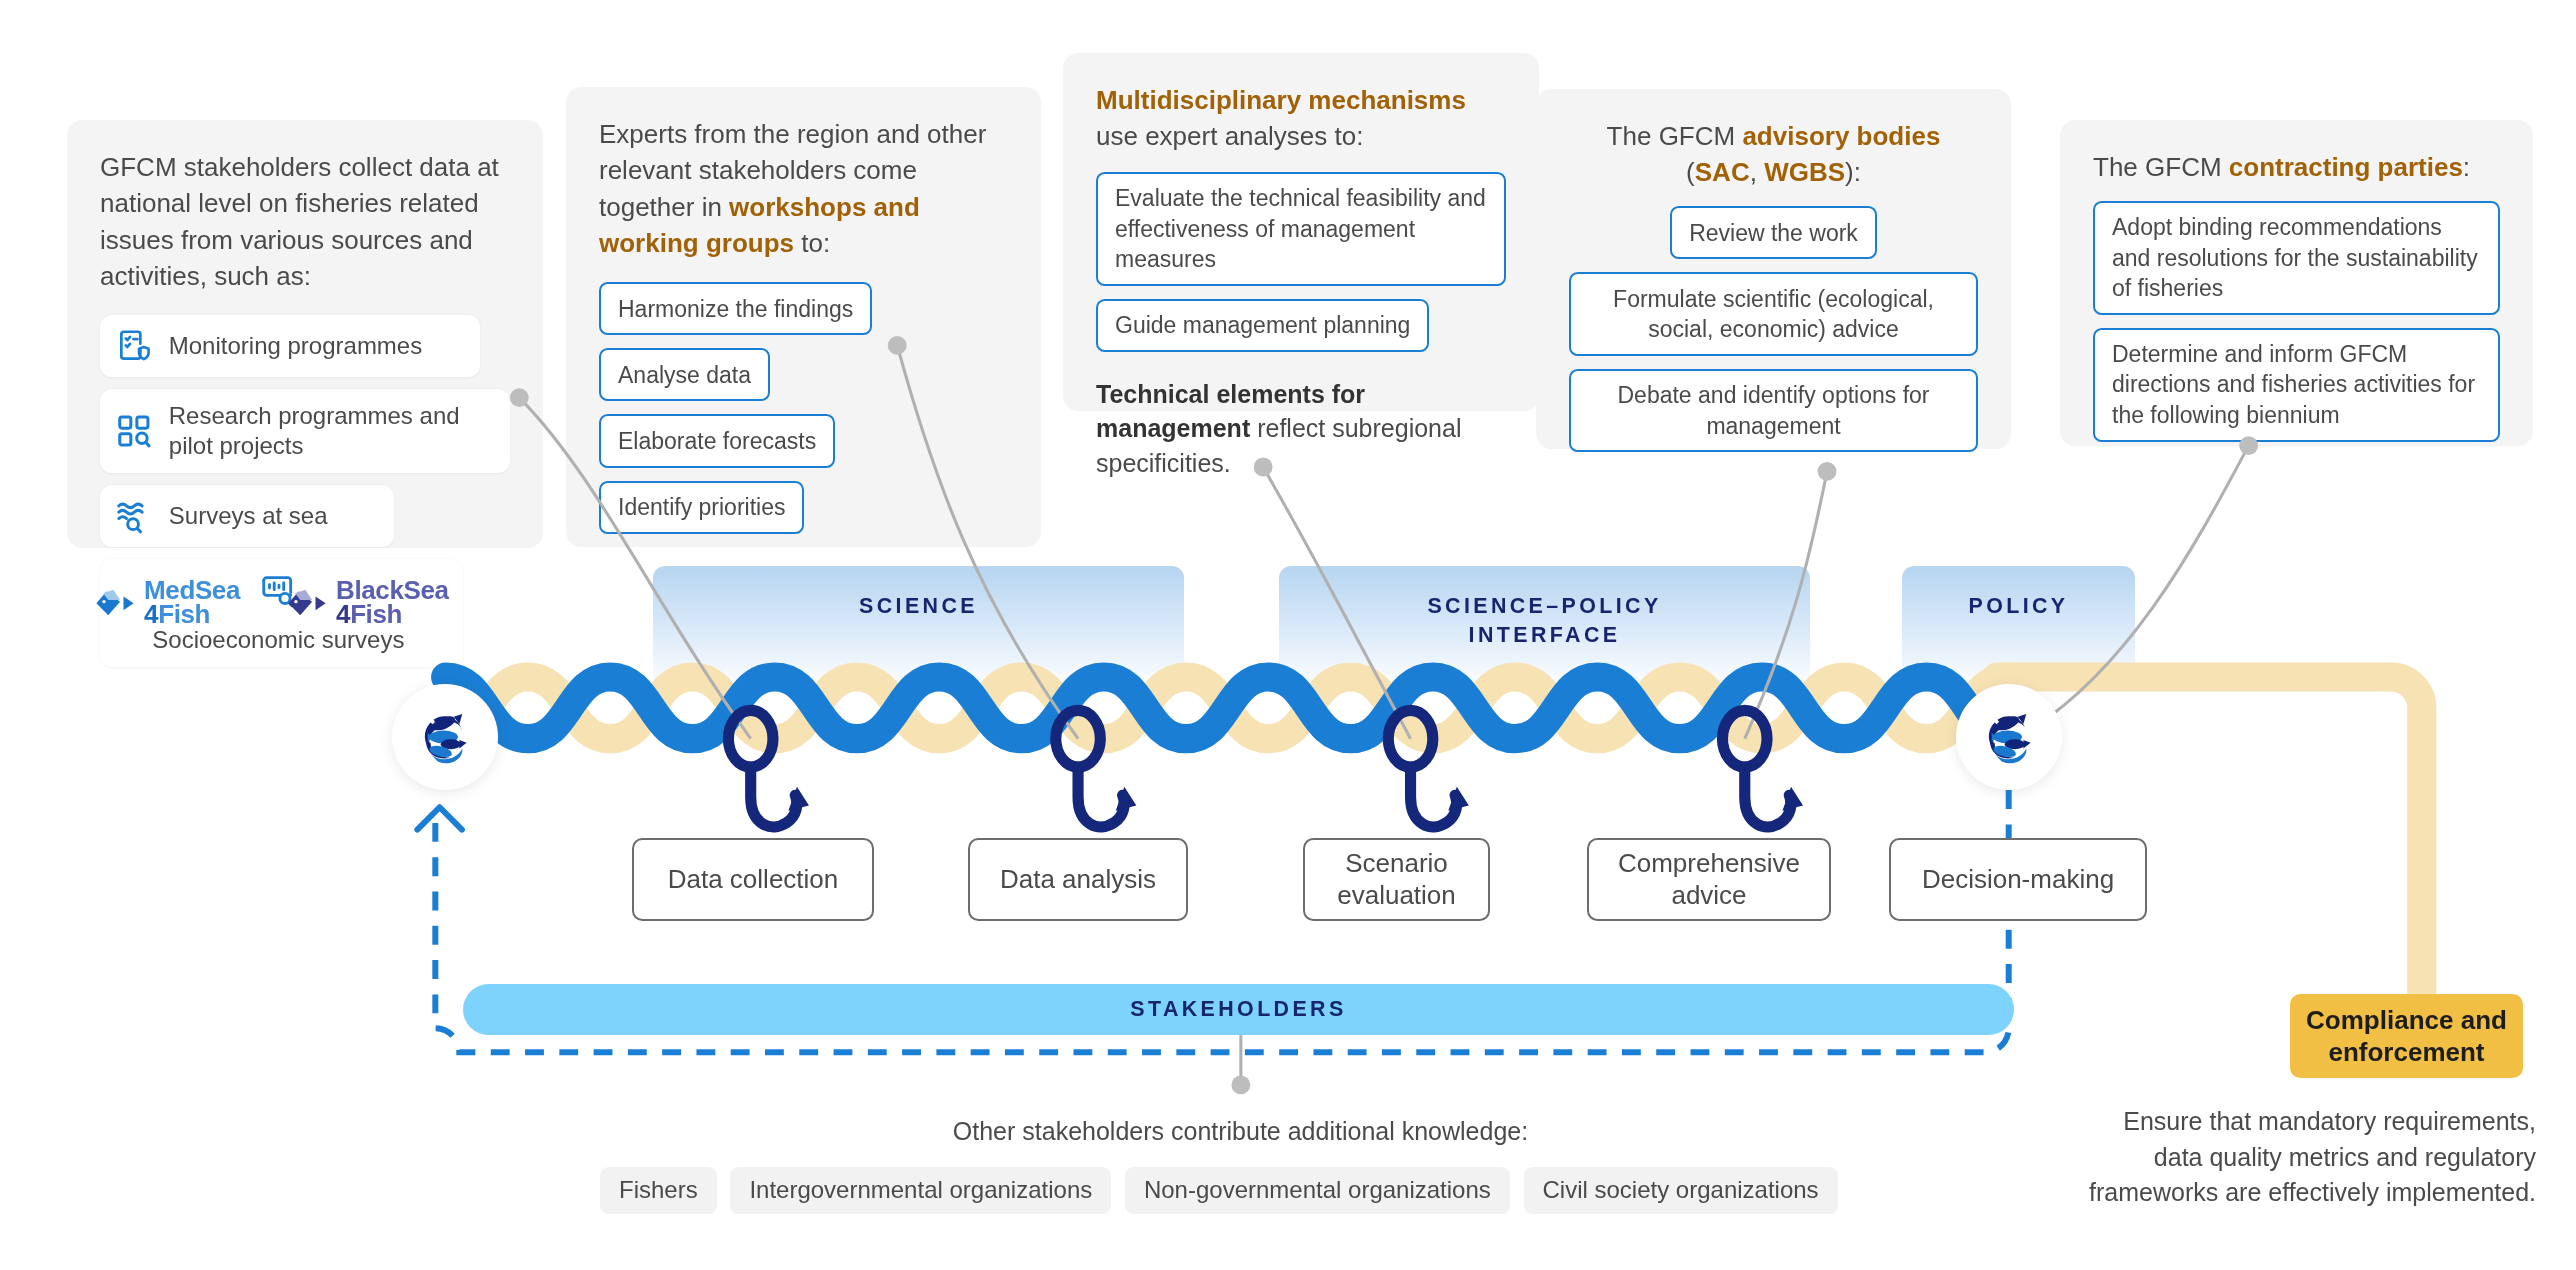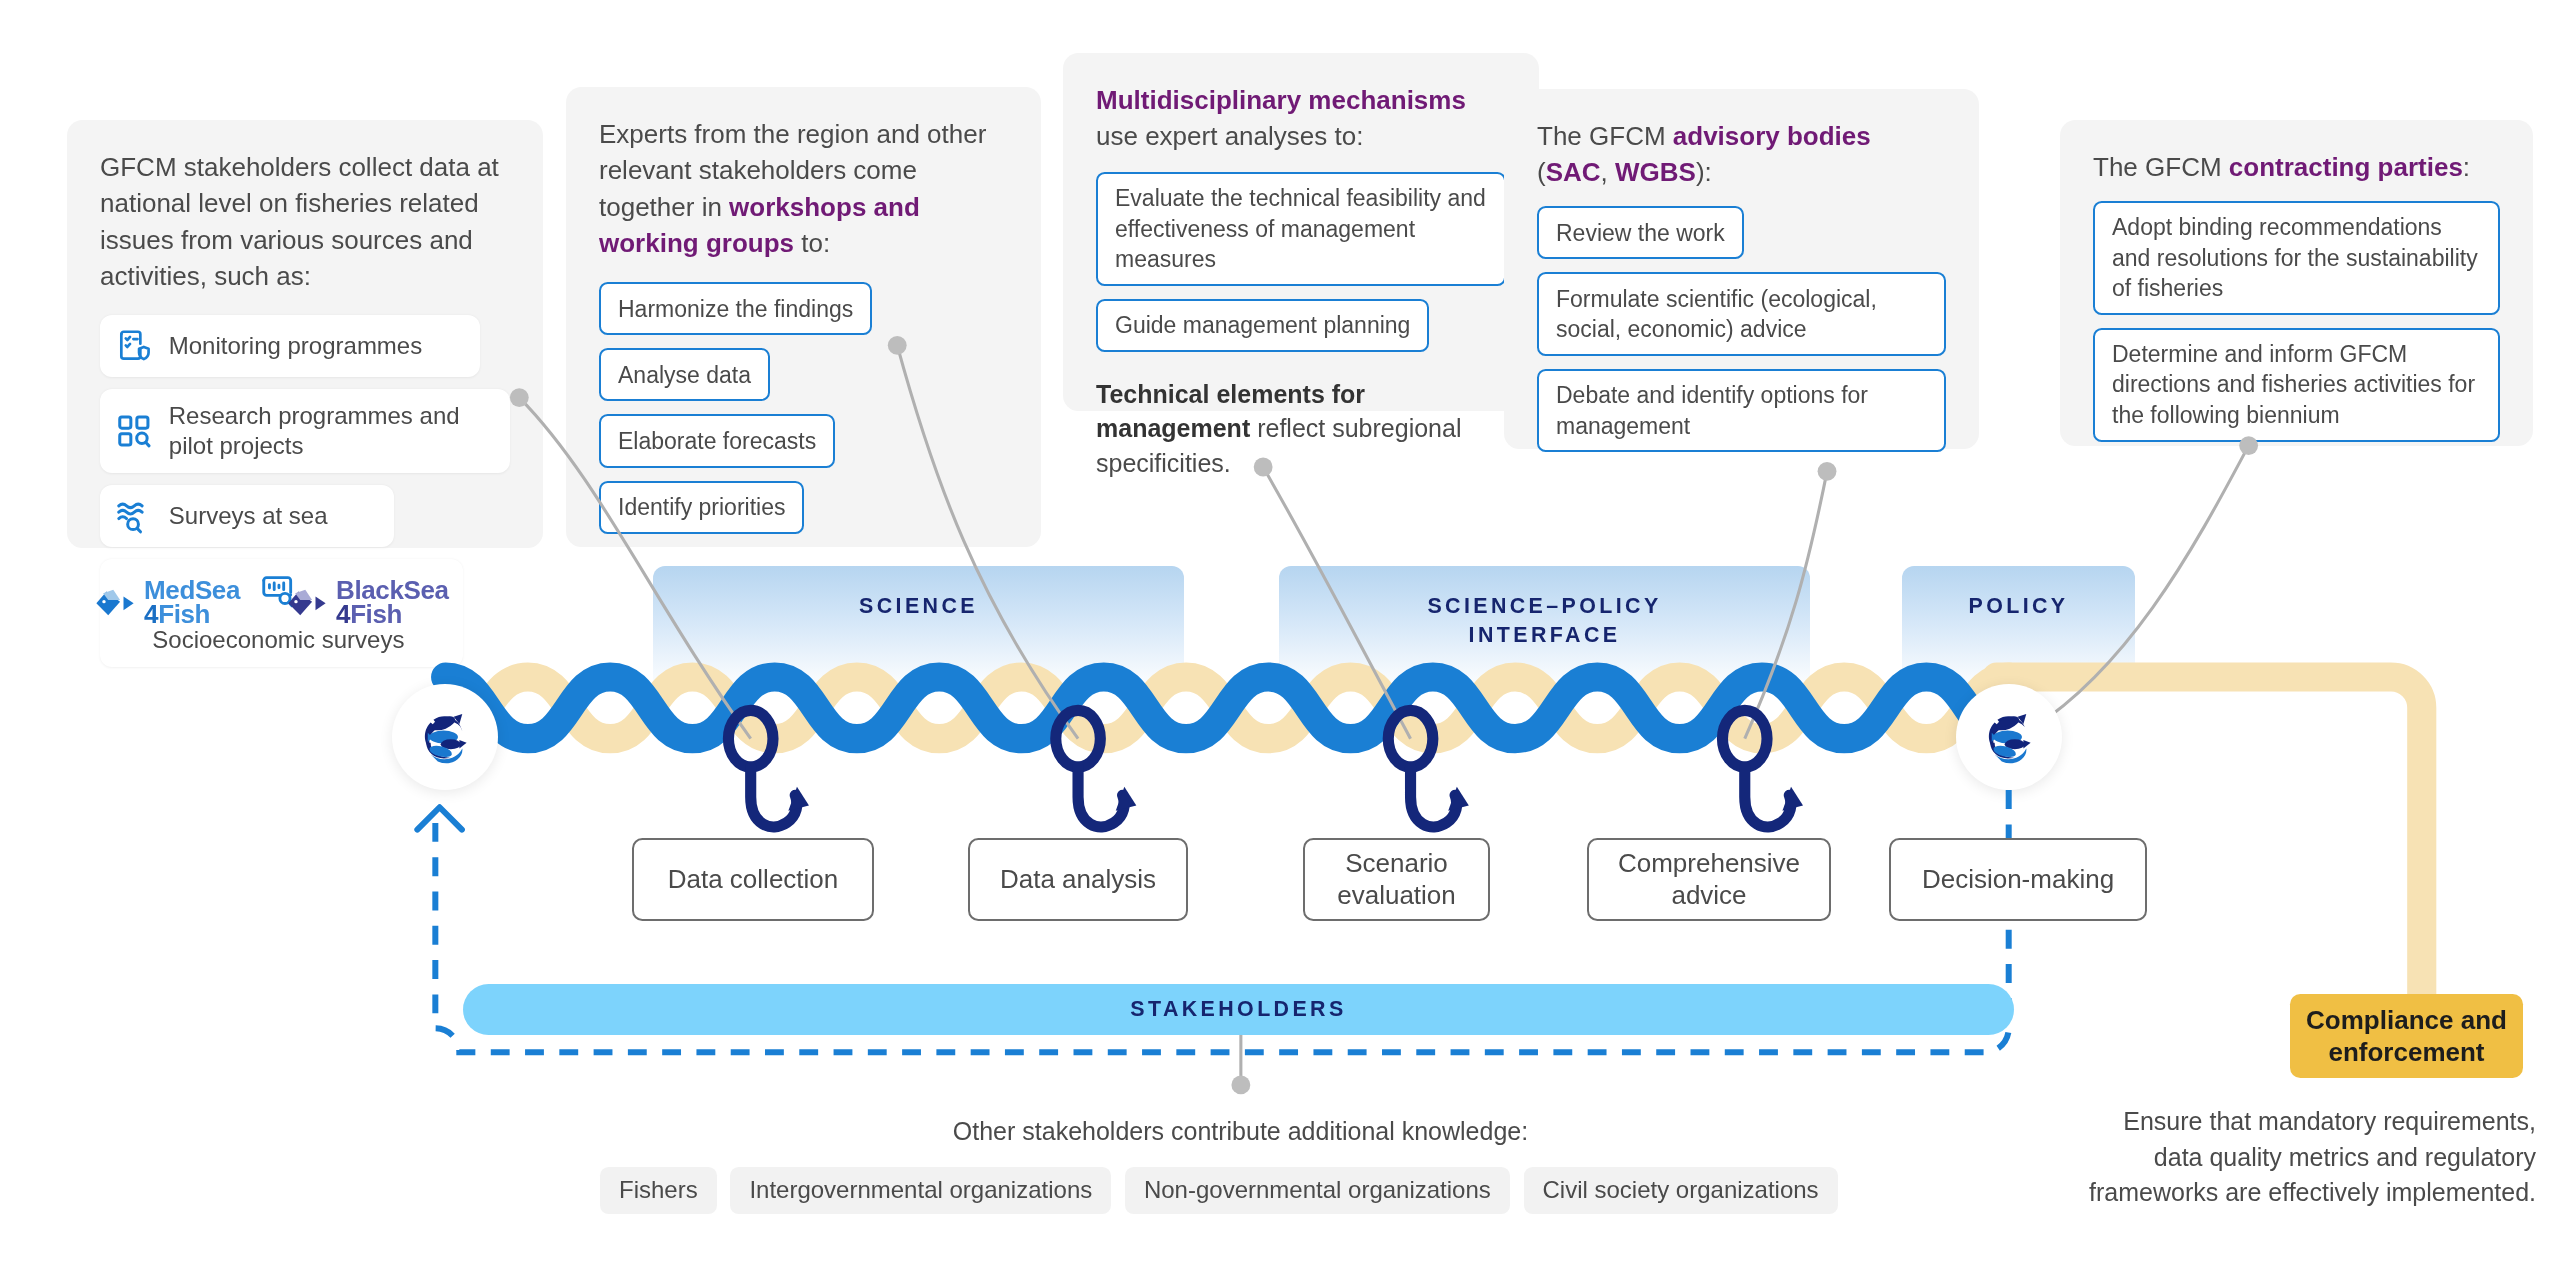--- a/index.html
+++ b/index.html
@@ -3,21 +3,21 @@
 <meta charset="utf-8">
 <title>GFCM Science-Policy Cycle</title>
 <style>
   html,body{margin:0;padding:0;background:#ffffff;}
   body{font-family:"Liberation Sans",sans-serif;color:#3f3f3f;}
   #stage{position:relative;width:2576px;height:1270px;overflow:hidden;background:#fff;}
 
   
   .panel{position:absolute;background:#f4f4f4;border-radius:15.4px;box-sizing:border-box;padding:29px 33px 38px 33px;}
   .panel-lead{font-size:26px;line-height:1.40;color:#4a4a4a;margin:0 0 20.6px 0;}
-  .panel-lead b{font-weight:bold;color:#701a75;}
+  .panel-lead b{font-weight:bold;color:#a16207;}
 
   
   .chip-soft{display:flex;align-items:center;gap:15.4px;background:#ffffff;border-radius:12px;
              padding:12px 22px 12px 15.4px;margin-bottom:12px;box-shadow:0 0.9px 2.6px rgba(0,0,0,.06);}
   .chip-soft .lbl{font-size:24px;line-height:1.25;color:#4a4a4a;}
   .ico{flex:0 0 auto;width:38px;height:38px;}
 
   
   .chip-out{border:2.6px solid #1a7fd4;border-radius:8.6px;background:#fff;
             padding:9.4px 17px;margin-bottom:13px;display:inline-block;}
@@ -172,21 +172,21 @@
       <span class="lbl">Evaluate the technical feasibility and effectiveness of management measures</span>
     </div>
     <div class="chip-out">
       <span class="lbl">Guide management planning</span>
     </div>
     <p class="panel-foot">
       <b>Technical elements for management</b><span> reflect subregional specificities.</span>
     </p>
   </div>
 
-  <div class="panel" style="left:1504px;top:89px;width:475px;height:360px;">
+  <div class="panel" style="left:1536px;top:89px;width:475px;height:360px;text-align:center;">
     <p class="panel-lead" style="margin-bottom:15.4px;">
       <span>The GFCM </span><b>advisory bodies</b><br>
       <span>(</span><b>SAC</b><span>, </span><b>WGBS</b><span>):</span>
     </p>
     <div class="chip-out"><span class="lbl">Review the work</span></div>
     <div class="chip-out chip-full" style="width:100%;box-sizing:border-box;">
         <span class="lbl">Formulate scientific (ecological, social, economic) advice</span>
       </div>
     <div class="chip-out chip-full" style="width:100%;box-sizing:border-box;">
         <span class="lbl">Debate and identify options for management</span>

